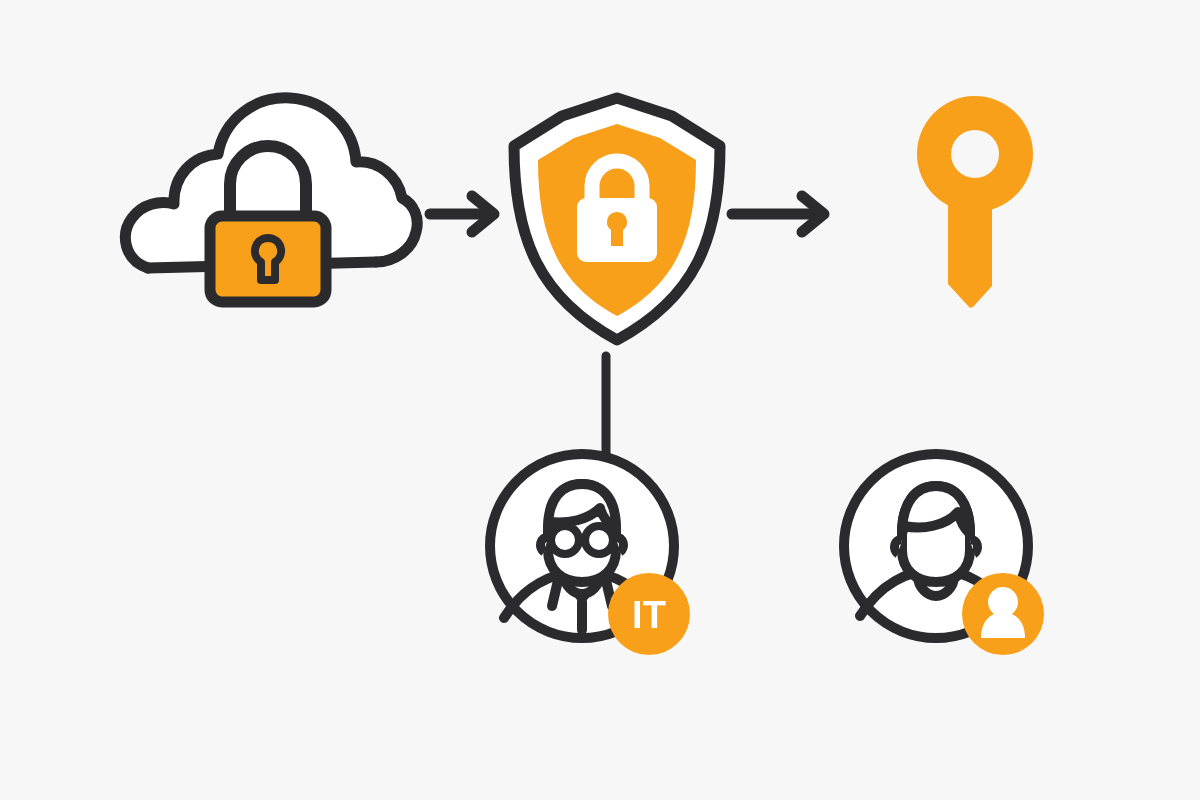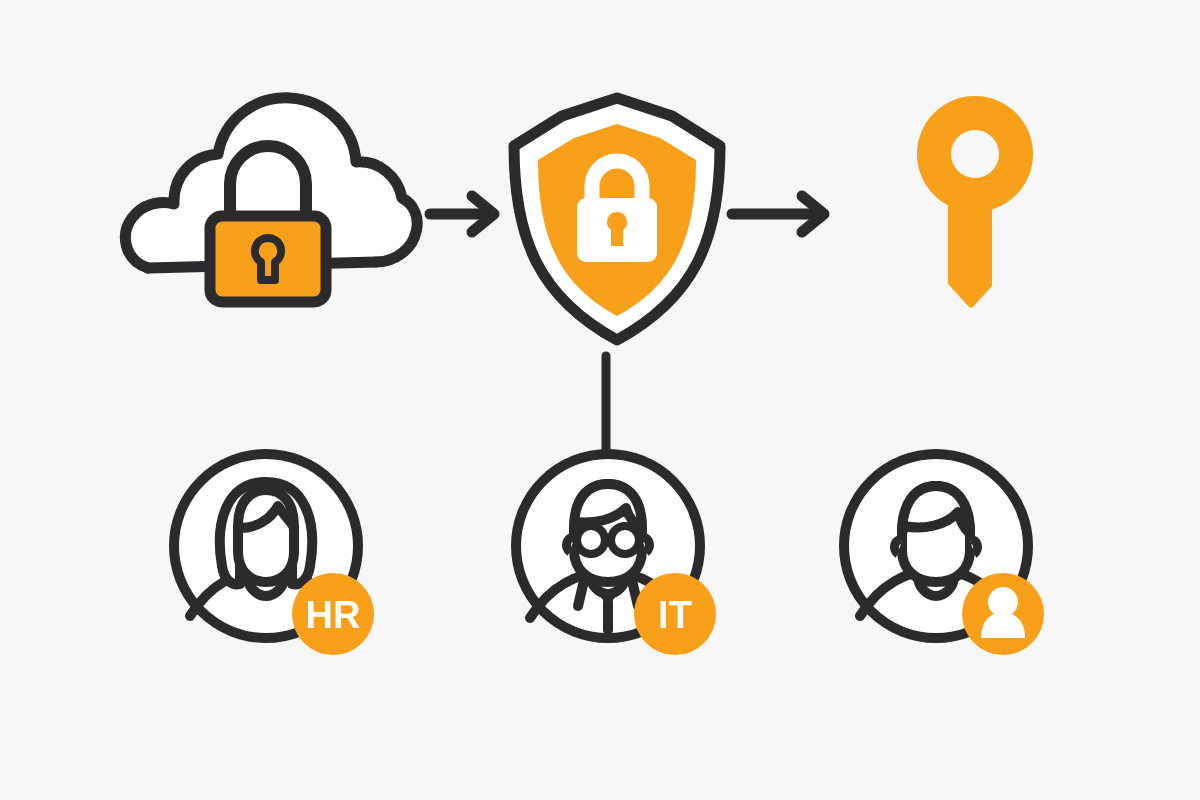--- a/index.html
+++ b/index.html
@@ -31,21 +31,21 @@
   svg { display: block; overflow: visible; }
 
   
   #cloud-lock-node   { left: 118px; top: 72px;  width: 300px; height: 240px; }
   #arrow-1-node      { left: 424px; top: 186px; width: 90px;  height: 56px; }
   #shield-node       { left: 502px; top: 90px;  width: 230px; height: 260px; }
   #arrow-2-node      { left: 726px; top: 186px; width: 118px; height: 56px; }
   #key-node          { left: 900px; top: 94px;  width: 150px; height: 226px; }
   #connector-node    { left: 596px; top: 350px; width: 20px;  height: 110px; }
   #avatar-hr-node    { left: 166px; top: 446px; width: 216px; height: 216px; }
-  #avatar-it-node    { left: 508px; top: 446px; width: 216px; height: 216px; text-align: right; }
+  #avatar-it-node    { left: 482px; top: 446px; width: 216px; height: 216px; text-align: right; }
   #avatar-user-node  { left: 836px; top: 446px; width: 216px; height: 216px; }
 </style>
 </head>
 <body>
 
 <div id="stage">
 
   <div class="node" id="cloud-lock-node">
     <svg viewBox="0 0 300 240" width="300" height="240" aria-hidden="true">
 
@@ -132,44 +132,20 @@
       <circle cx="75" cy="60" r="24" fill="#f7f7f7"></circle>
     </svg>
   </div>
 
   <div class="node" id="connector-node">
     <svg viewBox="0 0 20 110" width="20" height="110" aria-hidden="true">
       <path d="M 10 6 L 10 104" fill="none" stroke="#2b2b2e" stroke-width="9" stroke-linecap="round"></path>
     </svg>
   </div>
 
-  <div class="node" id="avatar-hr-node">
-    <svg viewBox="0 0 216 216" width="216" height="216" aria-hidden="true">
-      <g>
-        <circle cx="100" cy="100" r="92" fill="#ffffff" stroke="#2b2b2e" stroke-width="10"></circle>
-
-        <path d="M 24 170 C 44 138 72 124 100 124 C 128 124 156 138 176 170" fill="none" stroke="#2b2b2e" stroke-width="10" stroke-linecap="round"></path>
-
-        <path d="M 82 108 L 82 132 C 82 142 92 150 100 150 C 108 150 118 142 118 132 L 118 108" fill="#ffffff" stroke="#2b2b2e" stroke-width="10" stroke-linejoin="round"></path>
-
-        <path d="M 56 120 C 48 74 62 36 100 36 C 138 36 152 74 144 120
-                 C 142 134 134 140 126 138 L 126 84 L 74 84 L 74 138
-                 C 66 140 58 134 56 120 Z" fill="#ffffff" stroke="#2b2b2e" stroke-width="10" stroke-linejoin="round"></path>
-
-        <path d="M 72 80 C 72 56 84 44 100 44 C 116 44 128 56 128 80
-                 L 128 106 C 128 124 116 136 100 136 C 84 136 72 124 72 106 Z" fill="#ffffff" stroke="#2b2b2e" stroke-width="10" stroke-linejoin="round"></path>
-
-        <path d="M 74 82 C 90 82 104 74 112 60 C 120 72 126 76 128 82" fill="none" stroke="#2b2b2e" stroke-width="10" stroke-linecap="round" stroke-linejoin="round"></path>
-      </g>
-      <g>
-        <circle cx="167" cy="168" r="41" fill="#f9a01b"></circle>
-        <text class="badge-text" x="167" y="182" text-anchor="middle" font-size="38">HR</text>
-      </g>
-    </svg>
-  </div>
 
   <div class="node" id="avatar-it-node">
     <svg viewBox="0 0 216 216" width="216" height="216" aria-hidden="true">
       <g>
         <circle cx="100" cy="100" r="92" fill="#ffffff" stroke="#2b2b2e" stroke-width="10"></circle>
 
         <path d="M 22 172 C 42 140 70 126 100 126 C 130 126 158 140 178 172" fill="none" stroke="#2b2b2e" stroke-width="10" stroke-linecap="round"></path>
 
         <path d="M 78 126 L 100 152 L 122 126" fill="none" stroke="#2b2b2e" stroke-width="10" stroke-linejoin="round"></path>
         <path d="M 78 126 L 70 160 M 122 126 L 130 160" fill="none" stroke="#2b2b2e" stroke-width="10" stroke-linecap="round"></path>

